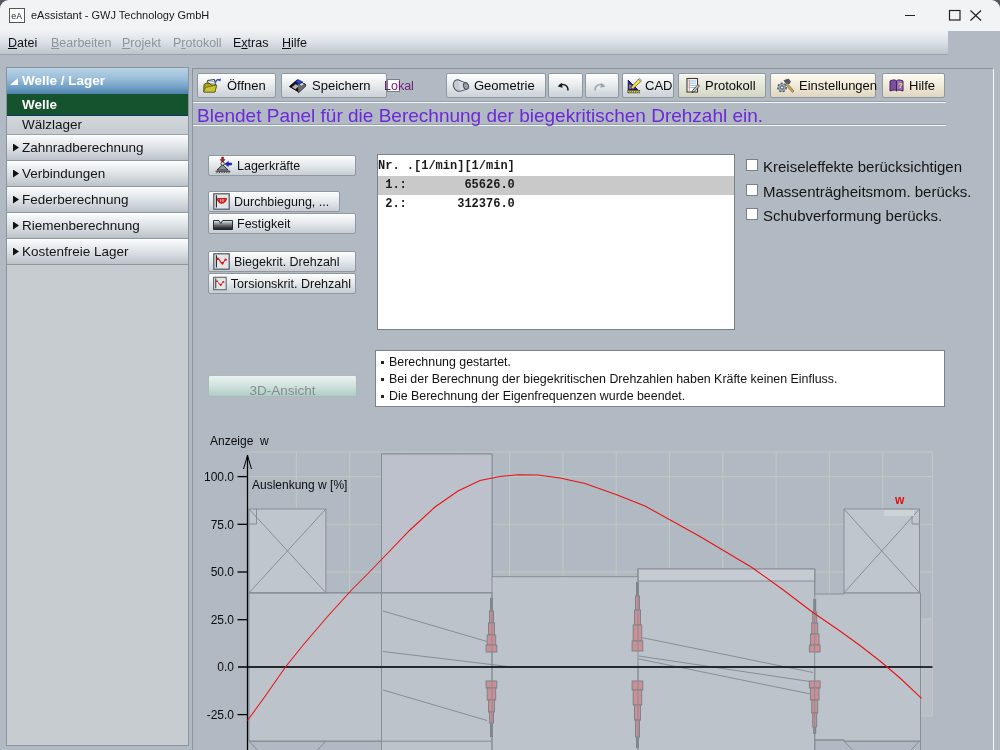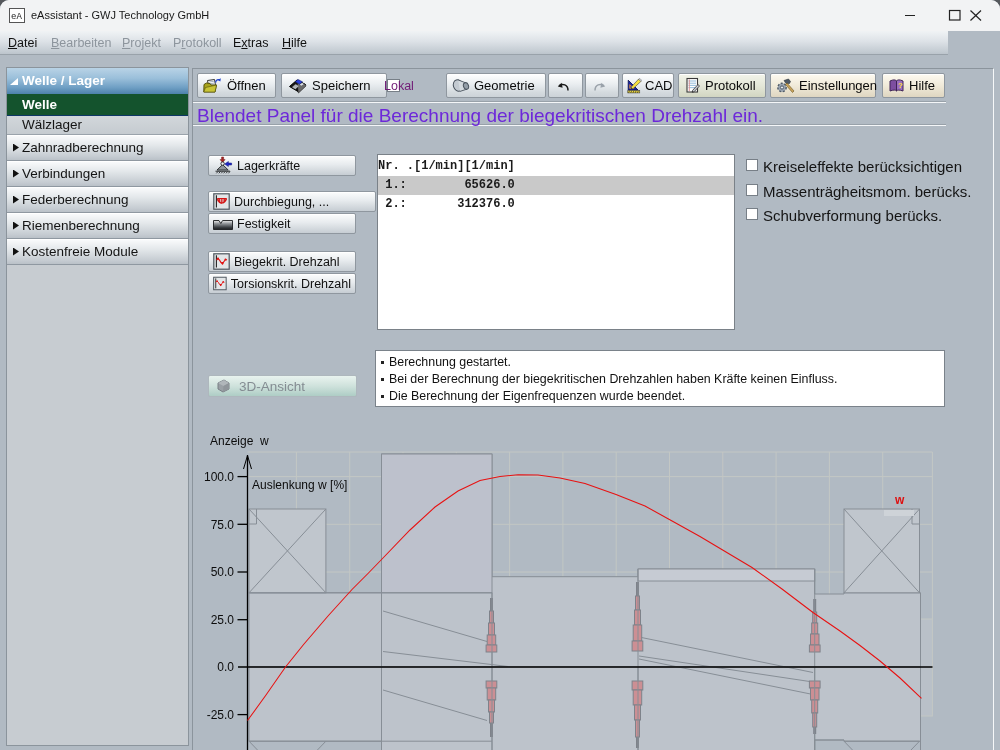--- a/index.html
+++ b/index.html
@@ -61,21 +61,21 @@
     border:1px solid #7a8188;box-sizing:border-box;
     font-family:"Liberation Mono",monospace;font-size:12px;font-weight:bold;color:#1a1a1a;line-height:19px;padding-top:2px;
     white-space:pre;overflow:hidden;}
   #listbox .hl{background:#c9c9c9;display:block;}
   .cb{position:absolute;width:12px;height:12px;background:#fff;border:1px solid #777f87;
     box-sizing:border-box;}
   .cblab{position:absolute;font-size:15px;color:#141414;}
   #btn3d{left:208px;top:375px;width:149px;height:22px;box-sizing:border-box;
     border:1px solid #aeb7bd;border-radius:2px;position:absolute;
     background:linear-gradient(180deg,#e9f3ef 0%,#cfe2dc 50%,#aecdc5 100%);
-    color:#848c92;font-size:13.5px;display:flex;align-items:center;padding:0 6px;gap:7px;}
+    color:#848c92;font-size:13.5px;display:flex;align-items:center;padding:0 6px;gap:7px;flex-direction:column;}
   #msgbox{left:375px;top:350px;width:570px;height:57px;background:#fff;
     border:1px solid #7a828a;box-sizing:border-box;font-size:12.4px;color:#111;
     padding:3px 0 0 5px;line-height:17px;}
   #msgbox .b{display:inline-block;width:3px;height:3px;background:#222;margin:0 5px 2px 0;}
 </style>
 </head>
 <body>
 <div id="win">
 
   <div class="abs" id="titlebar"></div>
@@ -99,21 +99,21 @@
   </div>
 
   <div class="abs" id="sidebar">
     <div class="srow" id="sh1"><div class="tri"></div><span>Welle / Lager</span></div>
     <div class="srow" id="swelle"><span>Welle</span></div>
     <div class="srow" id="swalz"><span>Wälzlager</span></div>
     <div class="srow acc"><div class="tri"></div><span>Zahnradberechnung</span></div>
     <div class="srow acc"><div class="tri"></div><span>Verbindungen</span></div>
     <div class="srow acc"><div class="tri"></div><span>Federberechnung</span></div>
     <div class="srow acc"><div class="tri"></div><span>Riemenberechnung</span></div>
-    <div class="srow acc"><div class="tri"></div><span>Kostenfreie Module</span></div>
+    <div class="srow acc"><div class="tri"></div><span>Kostenfreie Lager</span></div>
   </div>
 
   <div class="abs" id="strip"></div>
   <div class="abs groove" style="left:193px;top:101px;width:753px;"></div>
   <div class="abs groove" style="left:193px;top:124px;width:753px;"></div>
   <div class="abs" id="status">Blendet Panel für die Berechnung der biegekritischen Drehzahl ein.</div>
 
   <div class="btn" style="left:197px;top:73px;width:79px;height:25px">
     <svg width="20" height="17" viewBox="0 0 20 17">
       <path d="M4.5 3.5 L11.5 2.5 L12.8 10 L6 11.5 Z" fill="#fcfcfc" stroke="#333"></path>
@@ -206,21 +206,21 @@
     <svg width="20" height="19" viewBox="0 0 20 19">
       <path d="M8.6 1 h2 v2.6 h1.5 L9.6 6.6 L7.1 3.6 h1.5 Z" fill="#a82525" stroke="#701515" stroke-width="0.5"></path>
       <path d="M9.6 8.6 L15.2 14 L4 14 Z" fill="#8f959b" stroke="#26282a" stroke-width="0.9"></path>
       <circle cx="9.6" cy="7.6" r="1.7" fill="#f4f4f4" stroke="#26282a" stroke-width="0.9"></circle>
       <path d="M2.5 15.2 L17 15.2" stroke="#26282a" stroke-width="1"></path>
       <path d="M5 15.5 l-1.6 1.8 M7.4 15.5 l-1.6 1.8 M9.8 15.5 l-1.6 1.8 M12.2 15.5 l-1.6 1.8 M14.6 15.5 l-1.6 1.8 M17 15.5 l-1.6 1.8" stroke="#26282a" stroke-width="0.9"></path>
       <path d="M18.6 7 v2 h-3.2 v1.5 L11.6 8 L15.4 5.5 v1.5 Z" fill="#2026c8" stroke="#111879" stroke-width="0.5"></path>
     </svg>
       <span>Lagerkräfte</span>
     </div>
-  <div class="cbtn" style="left:208px;top:191px;width:168px;height:21px">
+  <div class="cbtn" style="left:208px;top:191px;width:132px;height:21px">
     <svg width="17" height="17" viewBox="0 0 17 17">
       <rect x="0.8" y="0.8" width="15.4" height="15.4" fill="#e3e6e8" stroke="#4e565e" stroke-width="1.2"></rect>
       <path d="M3.4 2.2 L3.4 14.5" stroke="#222" stroke-width="1.1"></path>
       <path d="M4.5 5.5 C6 11.5, 11.5 11.5, 13.5 5.5" fill="none" stroke="#d41414" stroke-width="1.2"></path>
       <path d="M5 5.5 v2.8 M6.6 5.5 v4.4 M8.3 5.5 v5.3 M10 5.5 v4.9 M11.6 5.5 v3.6 M13 5.5 v1.8" stroke="#d41414" stroke-width="1"></path>
       <path d="M4.5 5.5 h9" stroke="#d41414" stroke-width="1"></path>
     </svg>
       <span>Durchbiegung, ...</span>
     </div>
   <div class="cbtn" style="left:208px;top:213px;width:148px;height:21px">

